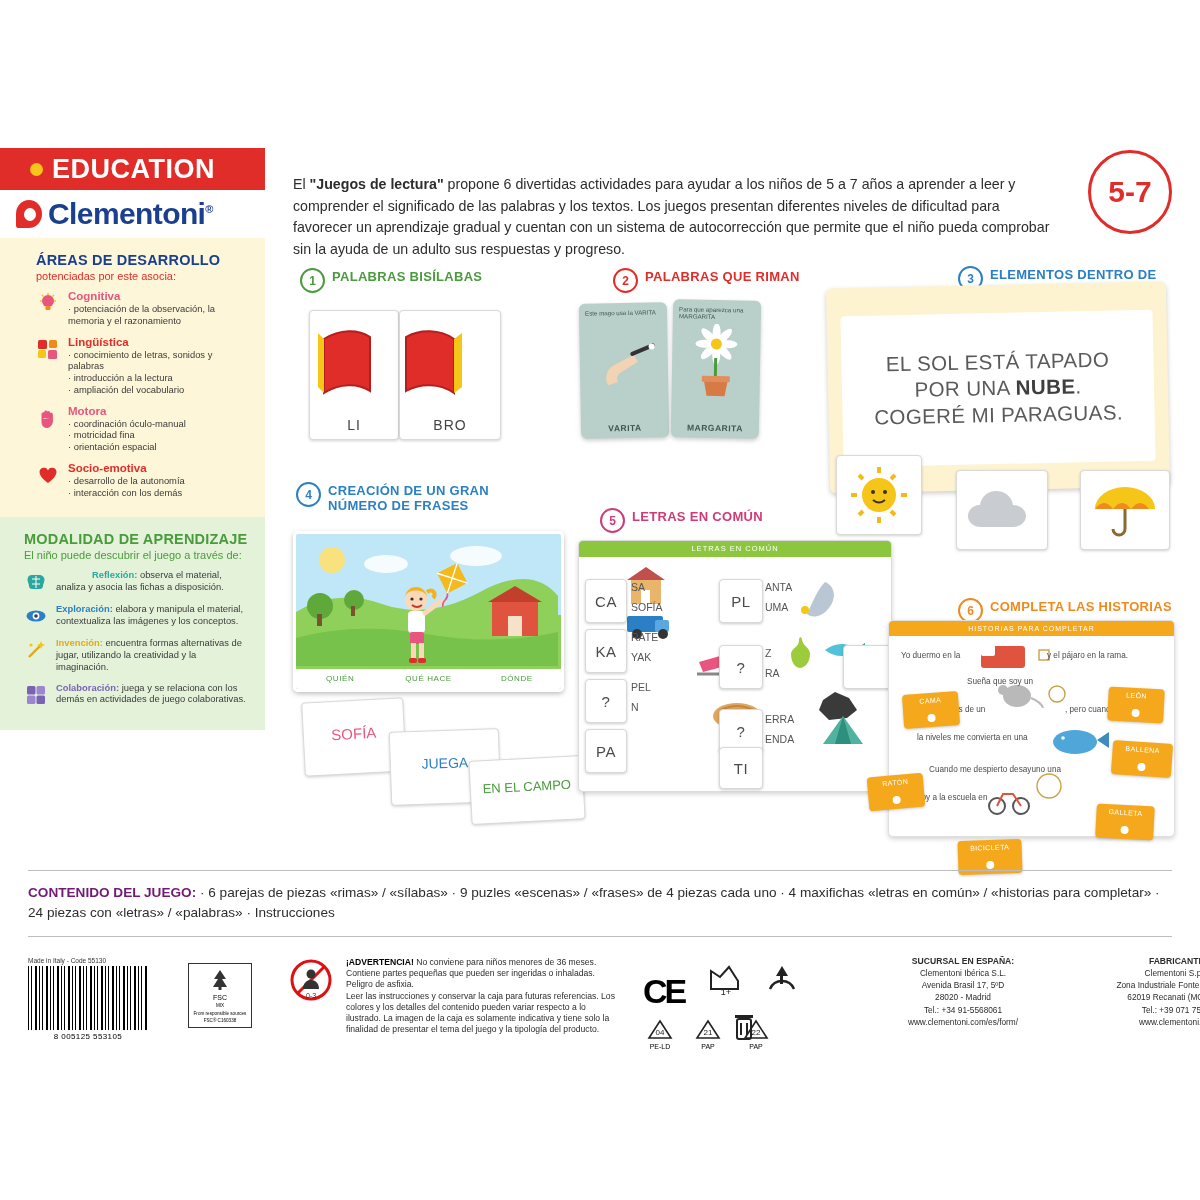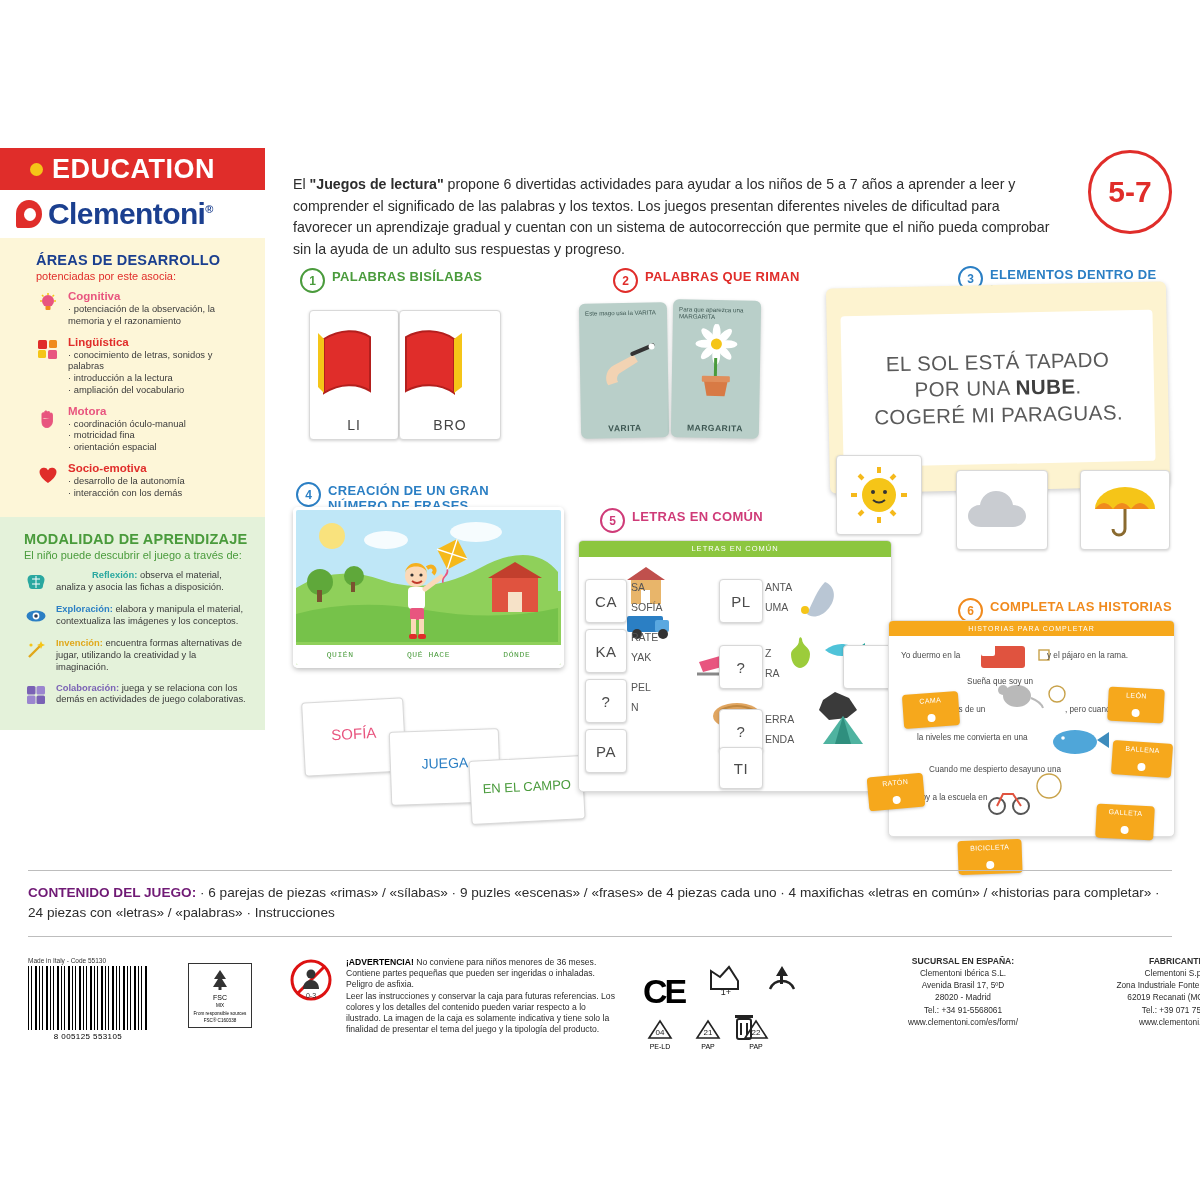--- a/index.html
+++ b/index.html
@@ -51,21 +51,21 @@
   .card2 .capt{position:absolute;bottom:5px;left:0;right:0;text-align:center;font-size:8.5px;color:#3d5752;font-weight:bold;letter-spacing:.5px;}
   .card2 .top{position:absolute;top:6px;left:6px;right:6px;font-size:6.2px;color:#3d5752;line-height:1.2;}
 
   
   .board3{position:absolute;left:828px;top:285px;width:340px;height:205px;background:#fdf3d0;border-radius:6px;box-shadow:0 2px 5px rgba(0,0,0,.2);transform:rotate(-1.2deg);}
   .board3 .inner{position:absolute;left:14px;top:28px;right:14px;bottom:26px;background:#ffffff;border-radius:4px;display:flex;flex-direction:column;align-items:center;justify-content:center;}
   .board3 .line{font-size:20.5px;color:#5a5a5a;letter-spacing:.4px;line-height:1.3;text-align:center;}
   .board3 .line b{color:#3f3f3f;}
 
   
-  .scene{position:absolute;left:293px;top:507px;width:265px;height:155px;border:3px solid #ffffff;border-radius:5px;box-shadow:0 2px 5px rgba(0,0,0,.25);overflow:hidden;background:linear-gradient(#bfe7f7 0 52%, #8fd05a 52% 100%);font-family:Liberation Mono, monospace;}
+  .scene{position:absolute;left:293px;top:531px;width:265px;height:155px;border:3px solid #ffffff;border-radius:5px;box-shadow:0 2px 5px rgba(0,0,0,.25);overflow:hidden;background:linear-gradient(#bfe7f7 0 52%, #8fd05a 52% 100%);}
   .scene .strip{position:absolute;left:0;right:0;bottom:0;height:20px;background:#ffffff;display:flex;}
   .scene .strip div{flex:1;text-align:center;font-size:8px;color:#4a9b3c;line-height:20px;letter-spacing:.6px;}
 
   
   .board5{position:absolute;left:578px;top:540px;width:312px;height:250px;background:#ffffff;border:1px solid #dcdcdc;border-radius:5px;box-shadow:0 2px 5px rgba(0,0,0,.18);}
   .board5 .hdr{height:16px;background:#8cc63f;color:#fff;font-size:7.5px;text-align:center;line-height:16px;letter-spacing:1px;border-radius:4px 4px 0 0;}
   .letter-card{position:absolute;background:#fff;border:1px solid #d8d8d8;border-radius:4px;box-shadow:0 1px 3px rgba(0,0,0,.2);display:flex;align-items:center;justify-content:center;font-size:15px;color:#4b4b4b;letter-spacing:.5px;text-align:center;}
   .sylw{position:absolute;font-size:10.5px;color:#555;}
 
   

